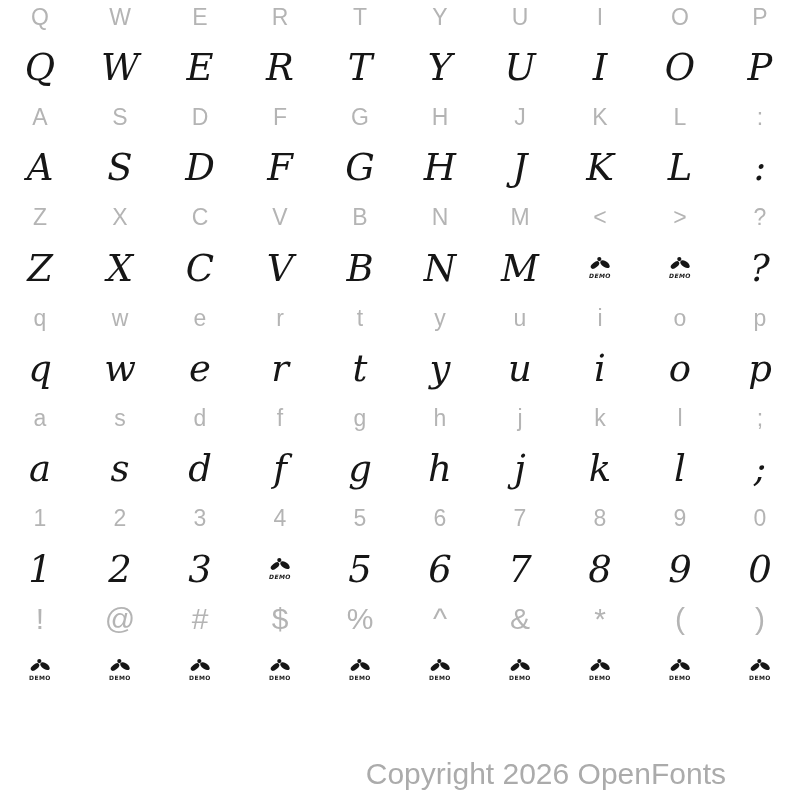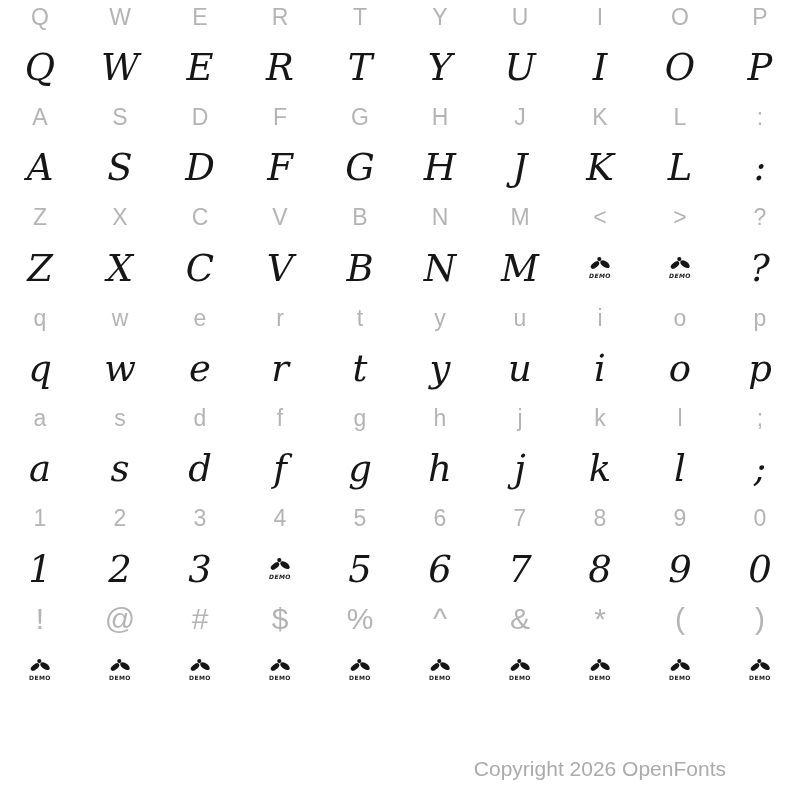--- a/index.html
+++ b/index.html
@@ -54,21 +54,21 @@
   }
   .demo-glyph {
     display: inline-block;
     color: #161616;
   }
   .copyright {
     position: absolute;
     top: 757px;
     right: 74px;
     font-family: "Liberation Sans", sans-serif;
-    font-size: 21px;
+    font-size: 30px;
     color: #ababab;
   }
 </style>
 </head>
 <body>
 
 <div class="grid">
     <div class="row label">
       <span class="cell">Q</span>
       <span class="cell">W</span>

